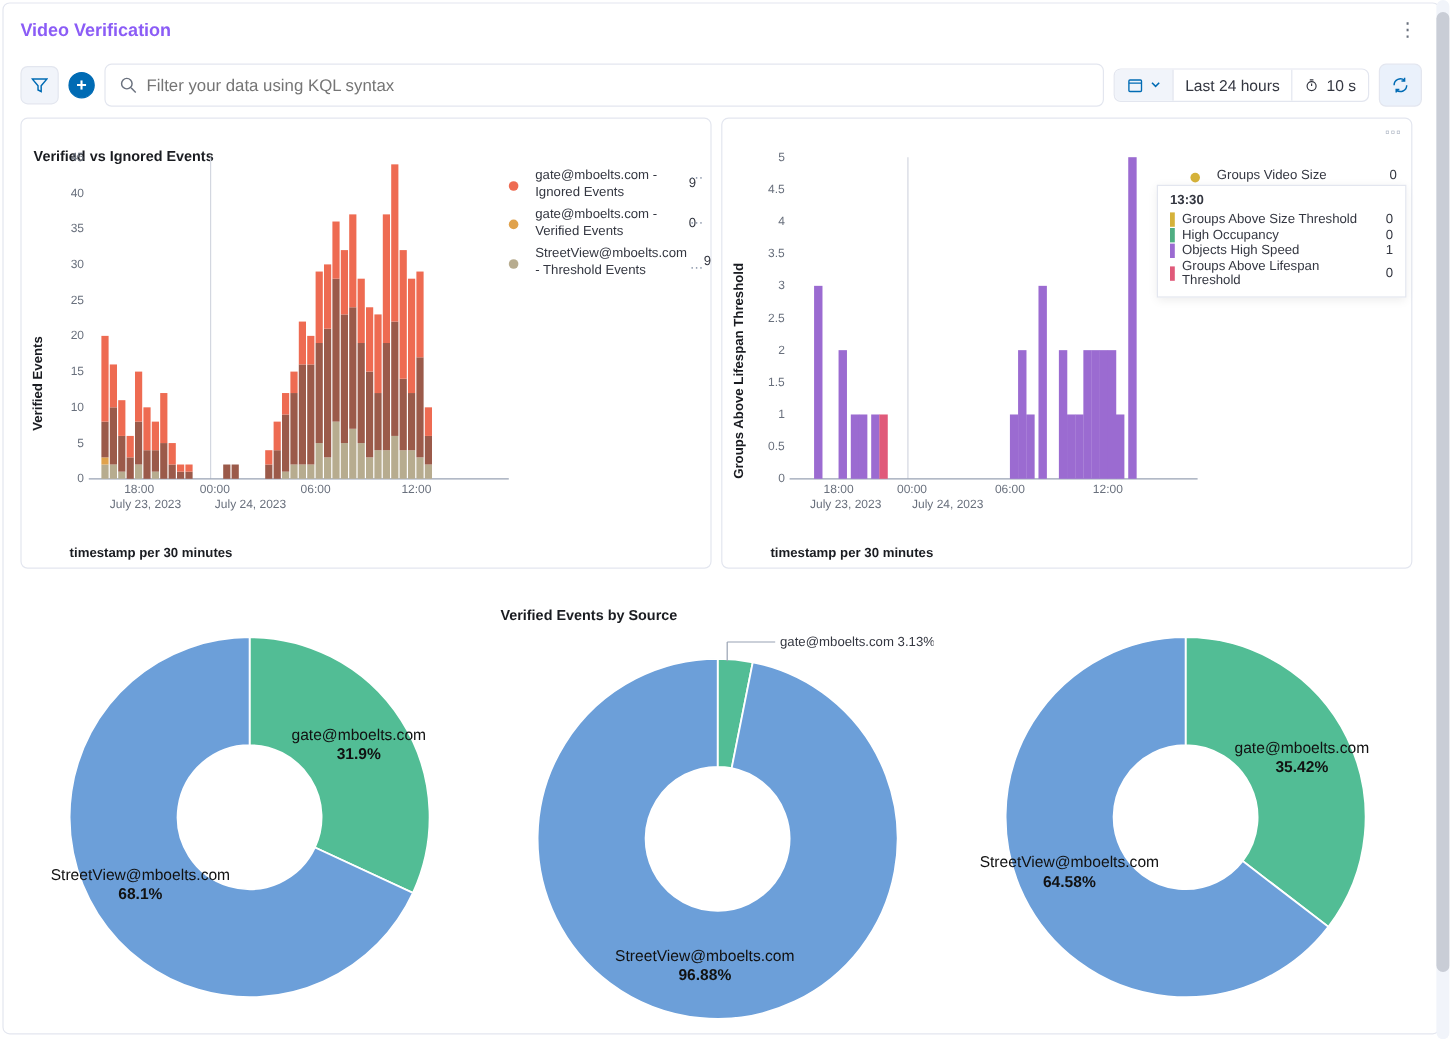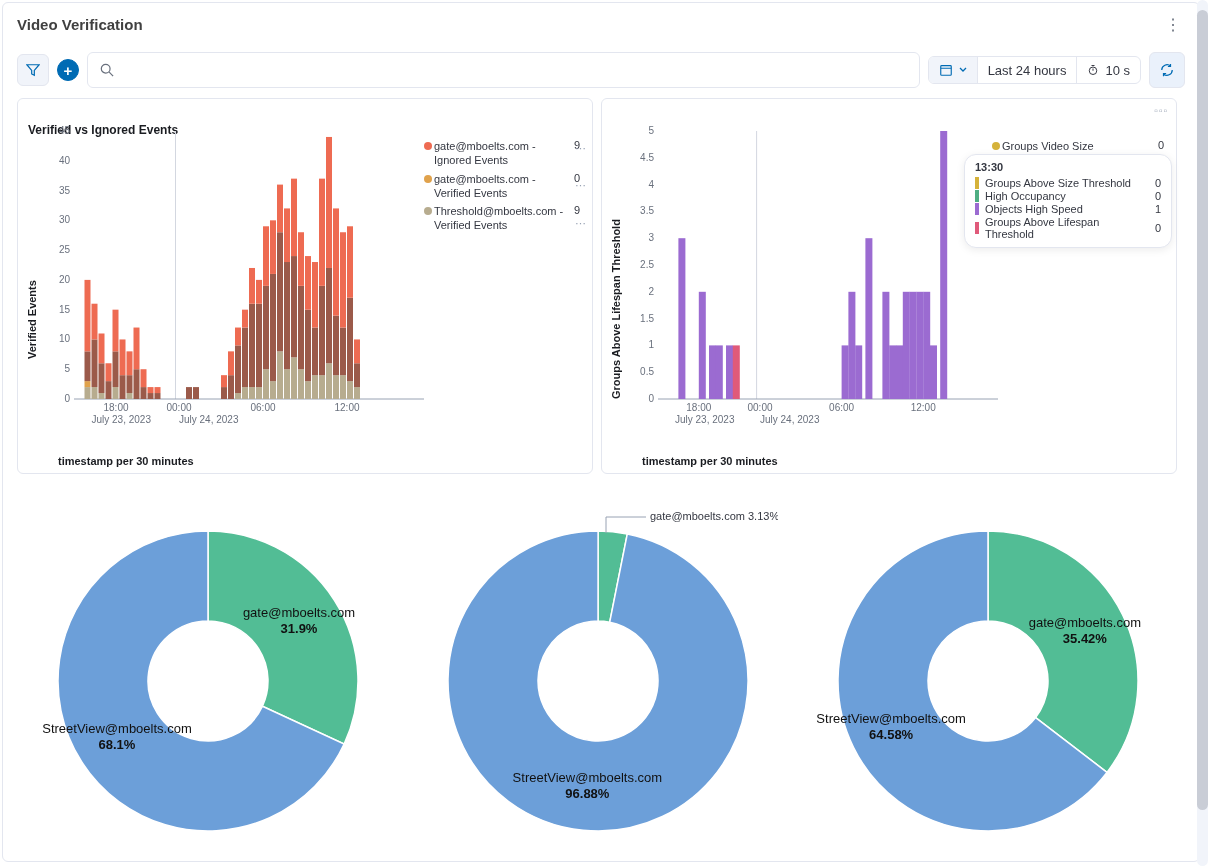--- a/index.html
+++ b/index.html
@@ -1,42 +1,42 @@
 <!DOCTYPE html>
 <html><head>
 <meta charset="utf-8">
 <style>
 *{box-sizing:border-box;margin:0;padding:0;font-family:-apple-system,BlinkMacSystemFont,"Segoe UI",Helvetica,Arial,sans-serif}
 body{background:#fff;width:1208px;height:866px;overflow:hidden;position:relative}
 .dashboard{background:#fff;border:1px solid #e3e6ef;border-radius:6px;margin:2px 8px 2px 2px;height:860px;position:relative;overflow:hidden}
 .header{display:flex;align-items:center;justify-content:space-between;padding:8px 14px}
-.title{font-size:15px;font-weight:700;color:#404040}
+.title{font-size:15px;font-weight:700;color:#8b5cf6}
 .kebab{color:#69707d;font-size:16px;cursor:pointer;padding:4px}
 .toolbar{display:flex;align-items:center;gap:8px;padding:6px 14px 10px}
 .iconbtn{width:32px;height:32px;border:1px solid #e3e6ef;border-radius:6px;background:#f1f4fa;display:flex;align-items:center;justify-content:center;color:#006bb4;cursor:pointer;flex:none}
 .iconbtn.add{background:#006bb4;color:#fff;border-color:#006bb4;border-radius:50%;width:22px;height:22px;font-size:15px;font-weight:700}
 .search{flex:1;height:36px;border:1px solid #e3e6ef;border-radius:6px;display:flex;align-items:center;padding:0 12px;gap:8px;color:#69707d}
 .search input{border:none;outline:none;flex:1;font-size:14px;color:#69707d;background:transparent}
 .timegrp{display:flex;align-items:center;gap:0;border:1px solid #e3e6ef;border-radius:6px;height:28px;background:#fff;overflow:hidden}
 .timegrp .seg{padding:0 10px;display:flex;align-items:center;gap:6px;height:100%;font-size:13px;color:#343741;border-right:1px solid #e3e6ef}
 .timegrp .seg.cal{background:#f1f4fa;color:#006bb4}
 .timegrp .seg:last-child{border-right:none}
 .refresh{width:36px;height:36px;border:1px solid #e3e6ef;border-radius:6px;background:#eaf1fb;display:flex;align-items:center;justify-content:center;color:#006bb4;cursor:pointer}
 .panels{position:absolute;top:95px;left:14px;right:14px;bottom:10px}
 .panel{position:absolute;background:#fff;border:1px solid #e3e6ef;border-radius:6px;padding:24px 10px}
 .panel-title{font-size:12px;font-weight:700;color:#1a1c21;margin-bottom:4px}
 .panel-menu{position:absolute;top:6px;right:8px;color:#98a2b3;letter-spacing:1px;font-size:10px;cursor:pointer}
 .axis-label{font-size:11px;color:#69707d;}
 .ylab{position:absolute;transform:rotate(-90deg);transform-origin:left top;font-size:11px;font-weight:700;color:#1a1c21}
 .legend{position:absolute;font-size:11px;color:#343741}
-.legend-row{display:flex;align-items:flex-start;gap:2px;margin-bottom:4px}
+.legend-row{display:flex;align-items:center;gap:14px;margin-bottom:4px}
 .swatch{width:8px;height:8px;border-radius:50%;margin-top:3px;flex:none}
 .legend-row .lbl{flex:1;line-height:1.3}
 .legend-row .val{width:14px;text-align:right}
-.tooltip{position:absolute;background:#fff;border:1px solid #e3e6ef;border-radius:12px;box-shadow:0 2px 8px rgba(0,0,0,.08);padding:6px 10px;font-size:11px;color:#343741;z-index:5}
+.tooltip{position:absolute;background:#fff;border:1px solid #e3e6ef;border-radius:0;box-shadow:0 2px 8px rgba(0,0,0,.08);padding:6px 10px;font-size:11px;color:#343741;z-index:5}
 .tooltip .tt-title{font-weight:700;margin-bottom:4px}
 .tooltip-row{display:flex;align-items:center;gap:6px;justify-content:space-between;margin:1px 0}
 .tsw{width:4px;height:12px;flex:none}
 .donut-wrap{position:relative;width:100%;height:330px;display:flex;align-items:center;justify-content:center}
 .scrollbar{position:absolute;right:0;top:0;width:11px;height:866px;background:#f1f4fa;border-radius:6px}
 .scrollthumb{position:absolute;right:0;top:10px;width:11px;height:800px;background:#c9cdd6;border-radius:6px}
 .vdots{position:absolute;right:6px;color:#98a2b3;font-size:11px}
 svg text{font-family:inherit}
 </style>
 </head>
@@ -53,20 +53,21 @@
       <svg width="14" height="14" viewBox="0 0 16 16">
           <path d="M1 2h14l-5.5 6.5V14l-3-1.5V8.5z" fill="none" stroke="#006bb4" stroke-width="1.4"></path>
         </svg>
     </div>
     <div class="iconbtn add">+</div>
     <div class="search">
       <svg width="14" height="14" viewBox="0 0 16 16">
           <circle cx="6.5" cy="6.5" r="5" fill="none" stroke="#69707d" stroke-width="1.4"></circle>
           <line x1="10.5" y1="10.5" x2="15" y2="15" stroke="#69707d" stroke-width="1.4"></line>
         </svg>
+      <input placeholder="Filter your data using KQL syntax" style="">
     </div>
     <div class="timegrp">
       <div class="seg cal">
         <svg width="14" height="14" viewBox="0 0 16 16">
             <rect x="2" y="3" width="12" height="11" rx="1" fill="none" stroke="#006bb4" stroke-width="1.3"></rect>
             <line x1="2" y1="6" x2="14" y2="6" stroke="#006bb4" stroke-width="1.3"></line>
           </svg>
         <svg width="8" height="8" viewBox="0 0 8 8">
             <path d="M1 2l3 3 3-3" fill="none" stroke="#006bb4" stroke-width="1.3"></path>
           </svg>
@@ -209,21 +210,21 @@
             <span class="lbl">gate@mboelts.com - Ignored Events</span>
             <span class="val">9</span>
           </div>
           <div class="legend-row">
             <span class="swatch" style="background:#e0a24c"></span>
             <span class="lbl">gate@mboelts.com - Verified Events</span>
             <span class="val">0</span>
           </div>
           <div class="legend-row">
             <span class="swatch" style="background:#b7ac8f"></span>
-            <span class="lbl">Threshold@mboelts.com - Verified Events</span>
+            <span class="lbl">StreetView@mboelts.com - Threshold Events</span>
             <span class="val">9</span>
           </div>
         </div>
       <div class="vdots" style="top:43px">⋯</div>
       <div class="vdots" style="top:80px">⋯</div>
       <div class="vdots" style="top:118px">⋯</div>
     </div>
 
     <div class="panel" style="left:584px;top:0;width:576px;height:376px">
       <div class="panel-menu">▫▫▫</div>
@@ -317,20 +318,21 @@
             <path d="M180 30 A150 150 0 0 1 316.1226636811675 243.01285926177096 L234.449065472467 205.20514370470838 A60 60 0 0 0 180 120 Z" fill="#52bd95" stroke="#fff" stroke-width="1.5"></path>
             <text x="271.0051645133267" y="115.84451847072071" text-anchor="middle" font-size="13" fill="#111" font-weight="400">gate@mboelts.com</text>
             <text x="271.0051645133267" y="131.84451847072071" text-anchor="middle" font-size="13" fill="#111" font-weight="700">31.9%</text>
             <path d="M316.1226636811675 243.01285926177096 A150 150 0 1 1 179.99999999999997 30 L180 120 A60 60 0 1 0 234.449065472467 205.20514370470838 Z" fill="#6c9fd9" stroke="#fff" stroke-width="1.5"></path>
             <text x="88.99483548667334" y="232.1554815292793" text-anchor="middle" font-size="13" fill="#111" font-weight="400">StreetView@mboelts.com</text>
             <text x="88.99483548667334" y="248.1554815292793" text-anchor="middle" font-size="13" fill="#111" font-weight="700">68.1%</text>
           </svg>
         </div>
     </div>
     <div class="panel" style="left:390px;top:384px;width:382px;height:372px;border:none">
+      <div class="panel-title">Verified Events by Source</div>
       <div class="donut-wrap">
           <svg id="donut2" width="360" height="340">
             <path d="M180 30 A150 150 0 0 1 209.30976527503574 32.89140861417266 L191.7239061100143 121.15656344566906 A60 60 0 0 0 180 120 Z" fill="#52bd95" stroke="#fff" stroke-width="1.5"></path>
             <path d="M209.30976527503574 32.89140861417266 A150 150 0 1 1 180.09424777340644 30.00002960881224 L180.03769910936256 120.0000118435249 A60 60 0 1 0 191.7239061100143 121.15656344566906 Z" fill="#6c9fd9" stroke="#fff" stroke-width="1.5"></path>
             <text x="169.36350128823562" y="281.47495008212206" text-anchor="middle" font-size="13" fill="#111" font-weight="400">StreetView@mboelts.com</text>
             <text x="169.36350128823562" y="297.47495008212206" text-anchor="middle" font-size="13" fill="#111" font-weight="700">96.88%</text>
             <line x1="188" y1="32" x2="188" y2="16" stroke="#98a2b3"></line>
             <line x1="188" y1="16" x2="228" y2="16" stroke="#98a2b3"></line>
             <text x="232" y="19" font-size="11" fill="#343741">gate@mboelts.com  3.13%</text>
           </svg>

